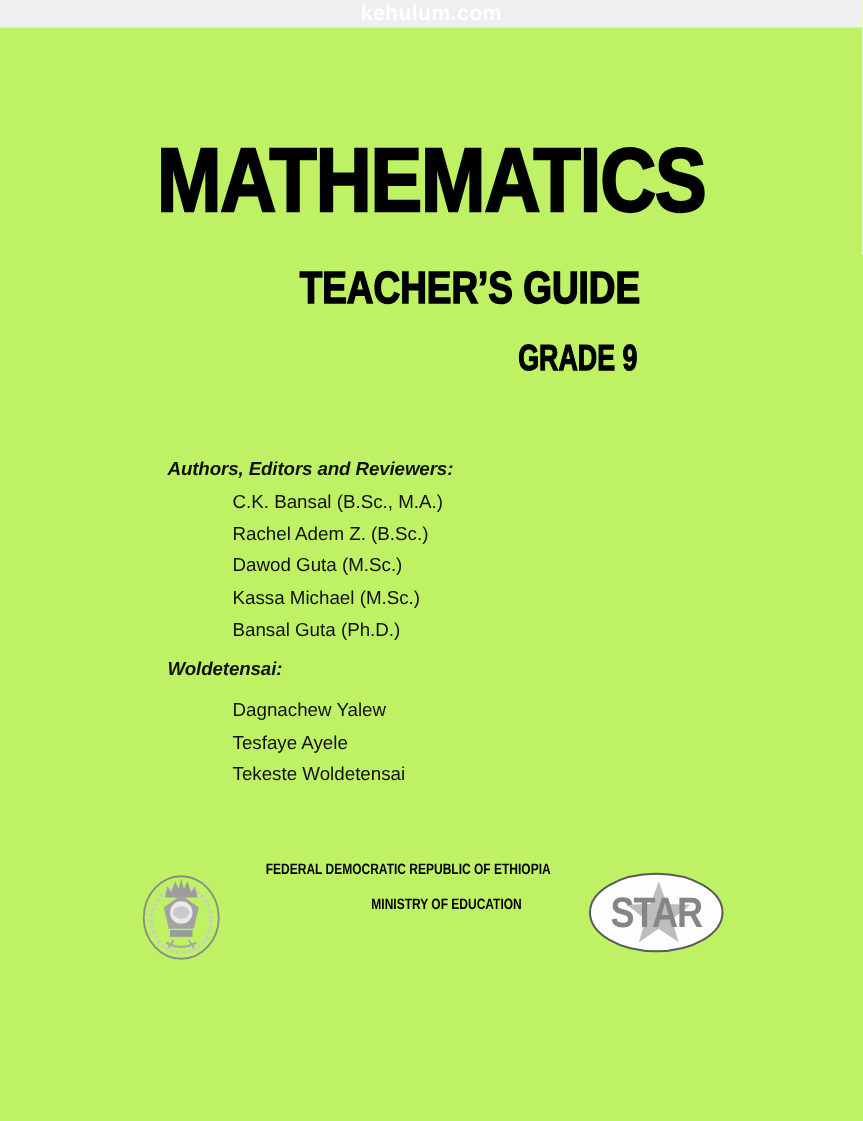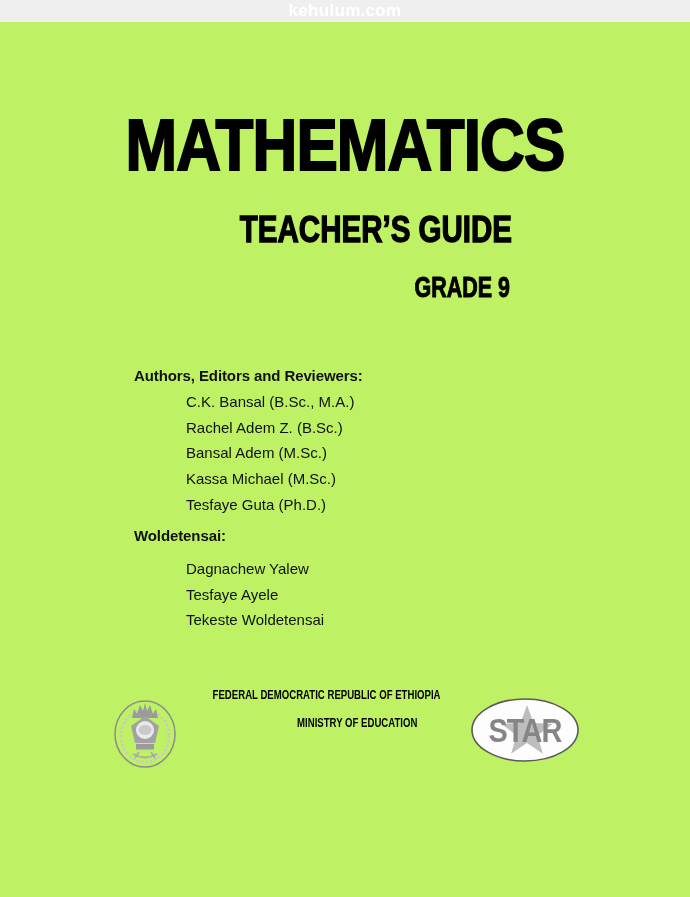--- a/index.html
+++ b/index.html
@@ -25,21 +25,21 @@
     -webkit-text-stroke:1.3px #000;white-space:nowrap;
   }
   .grade{
     position:absolute;top:273px;right:180px;font-size:29px;font-weight:bold;
     line-height:1;transform:scaleX(0.74);transform-origin:100% 50%;
     -webkit-text-stroke:1px #000;white-space:nowrap;
   }
   .people-section{position:absolute;left:134px;color:#111;font-size:15px;}
   .authors-section{top:363px;}
   .evaluators-section{top:523px;}
-  .sec-heading{font-weight:bold;line-height:26px;letter-spacing:-0.1px;}
+  .sec-heading{font-weight:bold;line-height:26px;letter-spacing:-0.1px;font-style:italic;}
   .name-list{margin-left:52px;}
   .evaluators-section .name-list{margin-top:7px;}
   .name{line-height:25.7px;}
   .footer{position:absolute;left:0;top:0;width:100%;height:100%;pointer-events:none;}
   .emblem{position:absolute;left:112px;top:695px;}
   .footer-text{
     position:absolute;left:187px;top:688px;width:256px;text-align:right;
     font-weight:bold;color:#000;
   }
   .footer-line{line-height:14px;transform:scaleX(0.8);white-space:nowrap;}
@@ -60,23 +60,23 @@
 
   <div class="subtitle">TEACHER’S GUIDE</div>
 
   <div class="grade">GRADE 9</div>
 
   <div class="people-section authors-section">
     <div class="sec-heading">Authors, Editors and Reviewers:</div>
     <div class="name-list">
       <div class="name">C.K. Bansal (B.Sc., M.A.)</div>
       <div class="name">Rachel Adem Z. (B.Sc.)</div>
-      <div class="name">Bansal Adem (M.Sc.)</div>
+      <div class="name">Dawod Guta (M.Sc.)</div>
       <div class="name">Kassa Michael (M.Sc.)</div>
-      <div class="name">Tesfaye Guta (Ph.D.)</div>
+      <div class="name">Bansal Guta (Ph.D.)</div>
     </div>
   </div>
 
   <div class="people-section evaluators-section">
     <div class="sec-heading">Woldetensai:</div>
     <div class="name-list">
       <div class="name">Dagnachew Yalew</div>
       <div class="name">Tesfaye Ayele</div>
       <div class="name">Tekeste Woldetensai</div>
     </div>

